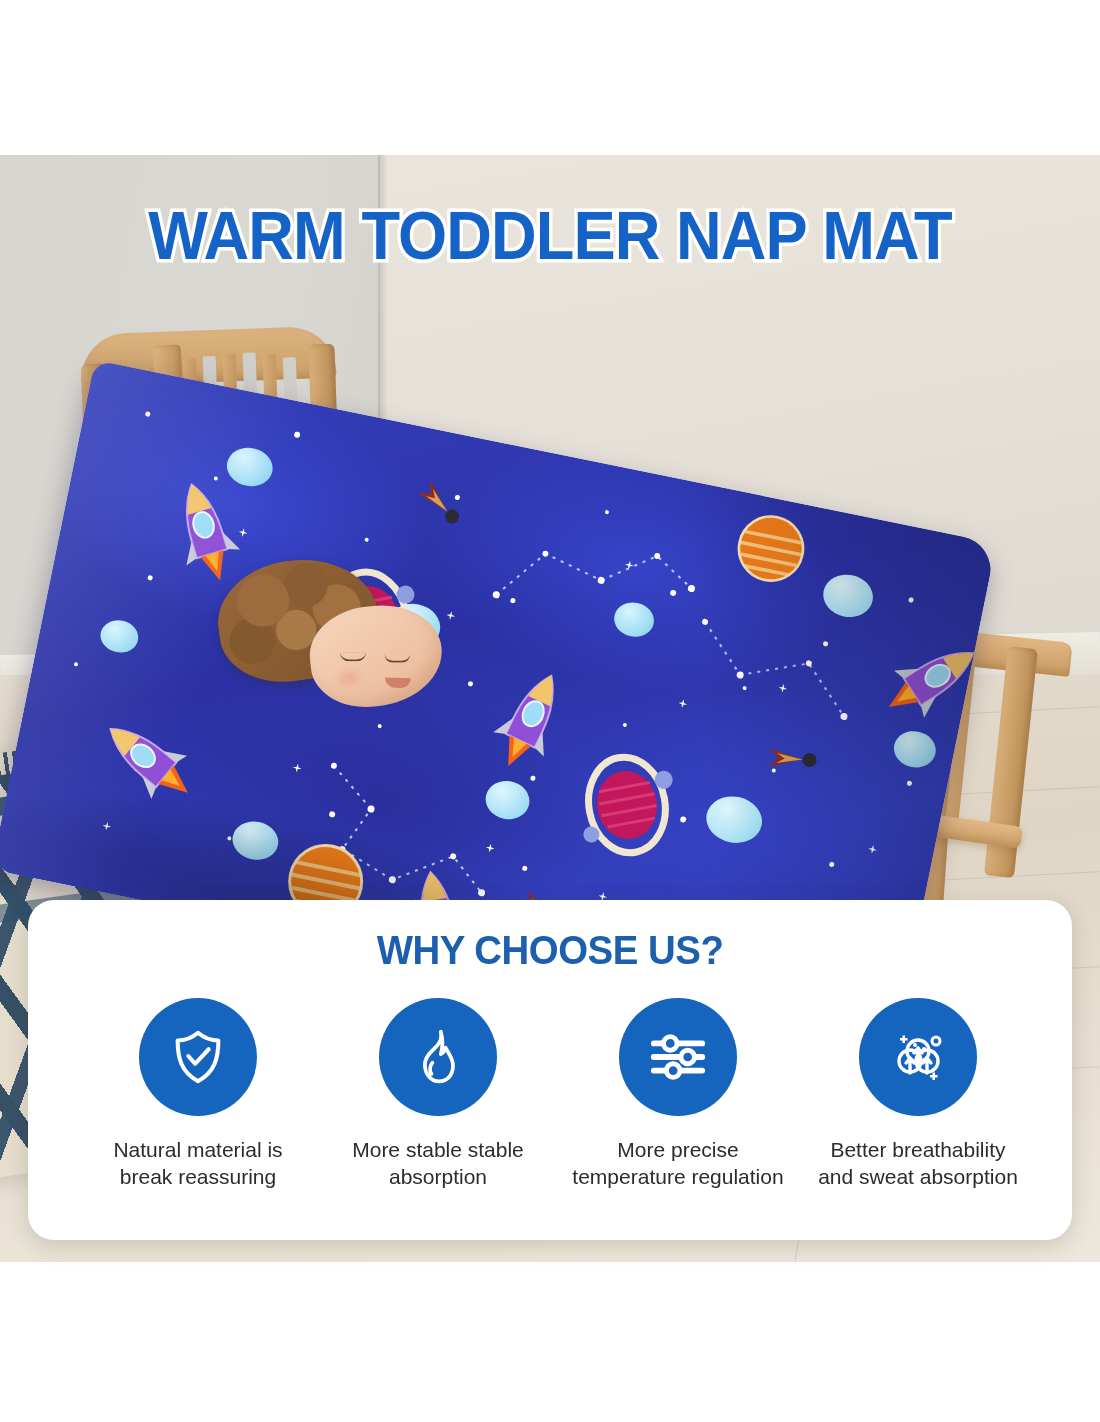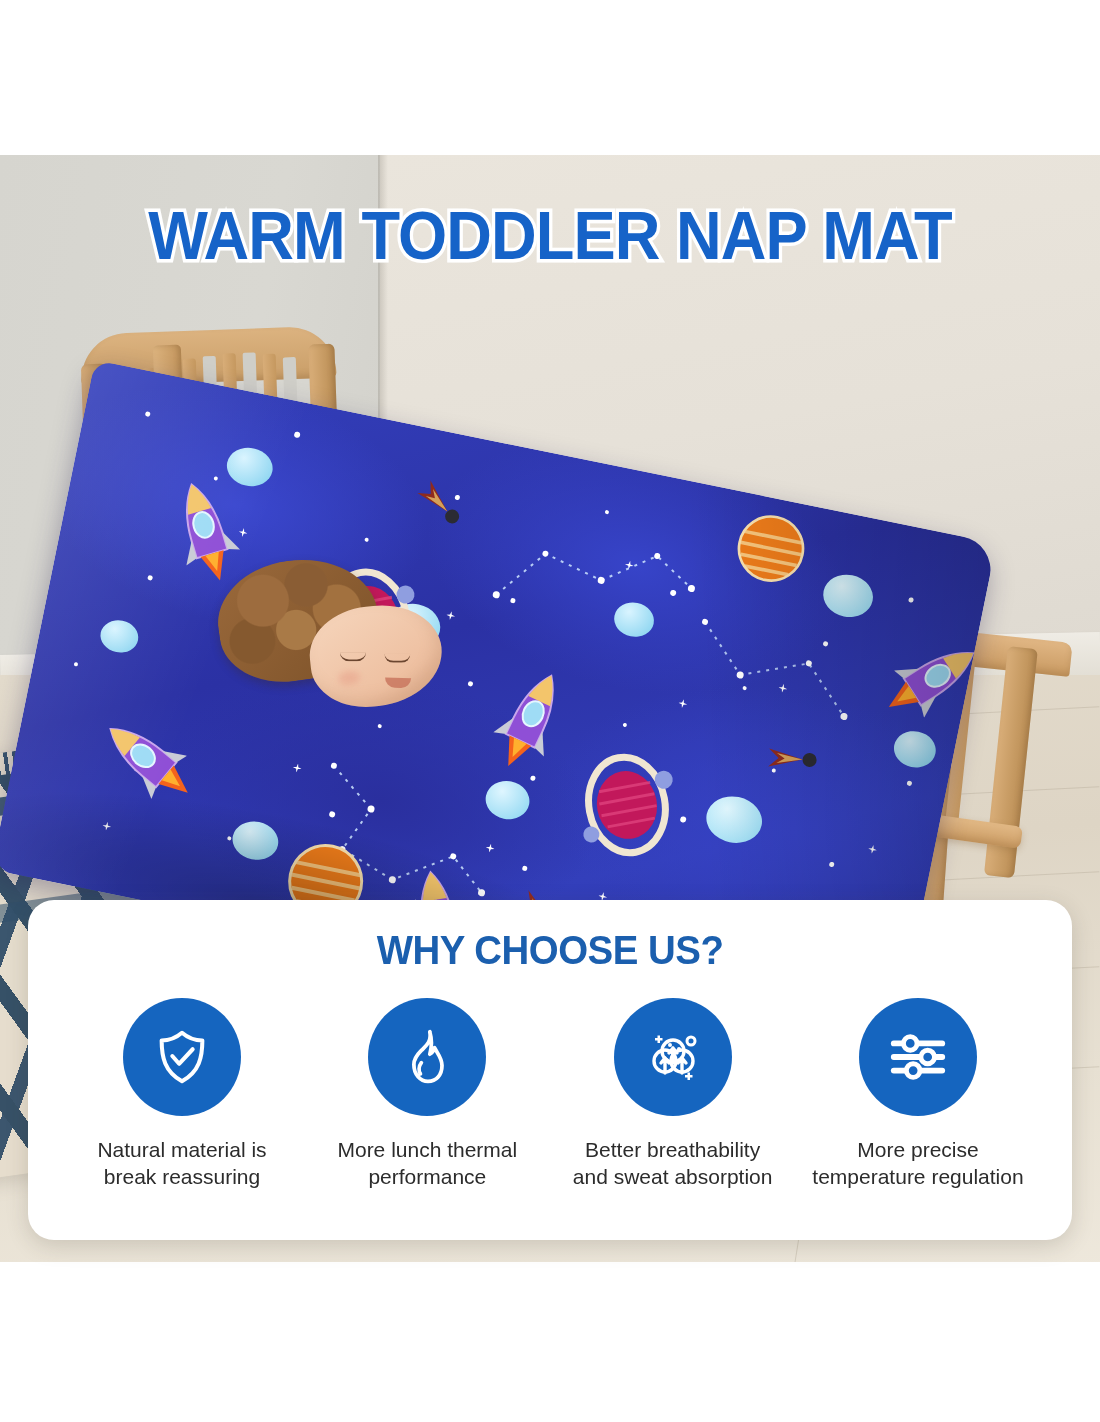--- a/index.html
+++ b/index.html
@@ -152,21 +152,21 @@
     background:#fff;border-radius:26px;
     box-shadow:0 6px 22px rgba(60,55,45,.18);
   }
   .card-title{
     position:absolute;left:0;top:28px;width:100%;text-align:center;
     font-size:40px;font-weight:700;color:#1B5FAE;letter-spacing:-.5px;
     transform:scaleX(.96);
   }
   .features{
     position:absolute;left:0;top:98px;width:100%;display:flex;
-    justify-content:space-between;padding:0 34px;box-sizing:border-box;
+    justify-content:flex-end;padding:0 34px;box-sizing:border-box;
   }
   .feature{width:240px;display:flex;flex-direction:column;align-items:center;}
   .circle{
     width:118px;height:118px;border-radius:50%;background:#1565BF;
     display:flex;align-items:center;justify-content:center;
   }
   .cap{
     margin-top:20px;text-align:center;font-size:21px;line-height:1.3;
     color:#2c2c2c;font-weight:400;
   }
@@ -462,22 +462,39 @@
 
       <div class="feature">
         <div class="circle">
           <svg width="60" height="60" viewBox="0 0 64 64">
             <path d="M35 5 C37 16 31 20 26 25 C21 30 18 34 18 40 C18 51 25 58 33 58 C42 58 48 51 48 41
                      C48 33 43 28 40 22 C39 26 37 28 35 29 C37 22 37 12 35 5 Z
                      M26 38 C23 42 23 47 25 50" fill="none" stroke="#fff" stroke-width="4" stroke-linejoin="round" stroke-linecap="round"></path>
           </svg>
         </div>
         <div class="cap">
-          <span>More lunch thermal</span><br>
-          <span>performance</span>
+          <span>More stable stable</span><br>
+          <span>absorption</span>
+        </div>
+      </div>
+
+      <div class="feature">
+        <div class="circle">
+          <svg width="62" height="62" viewBox="0 0 64 64">
+            <line x1="7" y1="18" x2="57" y2="18" stroke="#fff" stroke-width="6" stroke-linecap="round"></line>
+            <line x1="7" y1="32" x2="57" y2="32" stroke="#fff" stroke-width="6" stroke-linecap="round"></line>
+            <line x1="7" y1="46" x2="57" y2="46" stroke="#fff" stroke-width="6" stroke-linecap="round"></line>
+            <circle cx="24" cy="18" r="7" fill="#1565BF" stroke="#fff" stroke-width="5"></circle>
+            <circle cx="42" cy="32" r="7" fill="#1565BF" stroke="#fff" stroke-width="5"></circle>
+            <circle cx="27" cy="46" r="7" fill="#1565BF" stroke="#fff" stroke-width="5"></circle>
+          </svg>
+        </div>
+        <div class="cap">
+          <span>More precise</span><br>
+          <span>temperature regulation</span>
         </div>
       </div>
 
       <div class="feature">
         <div class="circle">
           <svg width="64" height="64" viewBox="0 0 64 64">
             <circle cx="24" cy="36" r="11" fill="none" stroke="#fff" stroke-width="3.4"></circle>
             <circle cx="32" cy="26" r="11" fill="none" stroke="#fff" stroke-width="3.4"></circle>
             <circle cx="41" cy="36" r="11" fill="none" stroke="#fff" stroke-width="3.4"></circle>
             <path d="M24 48 L24 33 M24 33 L20 38 M24 33 L28 38" fill="none" stroke="#fff" stroke-width="3.4" stroke-linecap="round" stroke-linejoin="round"></path>
@@ -489,33 +506,16 @@
             <path d="M14 13 l2.5 0 0-2.5 2.5 0 0 2.5 2.5 0 0 2.5 -2.5 0 0 2.5 -2.5 0 0-2.5 -2.5 0 z" fill="#fff"></path>
             <path d="M44 50 l2.5 0 0-2.5 2.5 0 0 2.5 2.5 0 0 2.5 -2.5 0 0 2.5 -2.5 0 0-2.5 -2.5 0 z" fill="#fff"></path>
           </svg>
         </div>
         <div class="cap">
           <span>Better breathability</span><br>
           <span>and sweat absorption</span>
         </div>
       </div>
 
-      <div class="feature">
-        <div class="circle">
-          <svg width="62" height="62" viewBox="0 0 64 64">
-            <line x1="7" y1="18" x2="57" y2="18" stroke="#fff" stroke-width="6" stroke-linecap="round"></line>
-            <line x1="7" y1="32" x2="57" y2="32" stroke="#fff" stroke-width="6" stroke-linecap="round"></line>
-            <line x1="7" y1="46" x2="57" y2="46" stroke="#fff" stroke-width="6" stroke-linecap="round"></line>
-            <circle cx="24" cy="18" r="7" fill="#1565BF" stroke="#fff" stroke-width="5"></circle>
-            <circle cx="42" cy="32" r="7" fill="#1565BF" stroke="#fff" stroke-width="5"></circle>
-            <circle cx="27" cy="46" r="7" fill="#1565BF" stroke="#fff" stroke-width="5"></circle>
-          </svg>
-        </div>
-        <div class="cap">
-          <span>More precise</span><br>
-          <span>temperature regulation</span>
-        </div>
-      </div>
-
     </div>
   </div>
 
 </div>
 
 </body></html>

